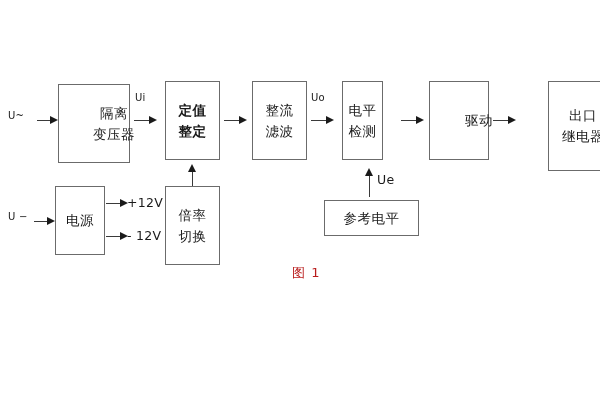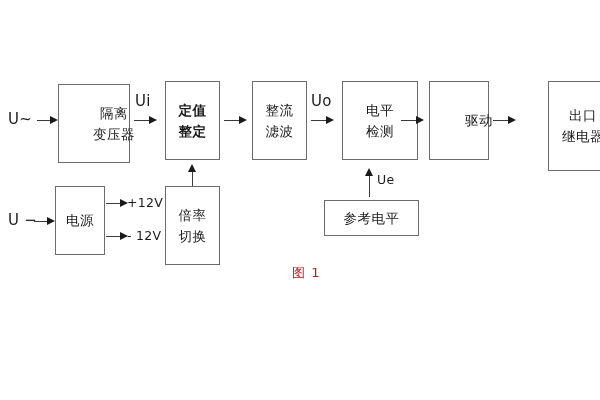--- a/index.html
+++ b/index.html
@@ -34,21 +34,21 @@
     font-size: 13.5px;
     line-height: 1.55;
     color: #1a1a1a;
     letter-spacing: 0.5px;
   }
   .box .ln { display: block; white-space: nowrap; }
 
   
   .lbl {
     position: absolute;
-    font-size: 15px;
+    font-size: 10px;
     color: #1a1a1a;
     white-space: nowrap;
     letter-spacing: 0.3px;
   }
   .lbl-sm { font-size: 12.5px; }
 
   
   .hline {
     position: absolute;
     height: 0;
@@ -112,21 +112,21 @@
 
   <div class="box" style="left:252px; top:81px; width:55px; height:79px;">
     <span class="ln">整流</span>
     <span class="ln">滤波</span>
   </div>
 
   <div class="lbl" style="left:311px; top:92px;">Uo</div>
   <div class="hline" style="left:311px; top:120px; width:18px;"></div>
   <div class="arrow-r" style="left:326px; top:115.5px;"></div>
 
-  <div class="box" style="left:342px; top:81px; width:76px; height:79px;">
+  <div class="box" style="left:342px; top:81px; width:41px; height:79px;">
     <span class="ln">电平</span>
     <span class="ln">检测</span>
   </div>
 
   <div class="hline" style="left:401px; top:120px; width:18px;"></div>
   <div class="arrow-r" style="left:416px; top:115.5px;"></div>
 
   <div class="box" style="left:429px; top:81px; width:60px; height:79px;padding-left:40px;">
     <span class="ln">驱动</span>
   </div>

